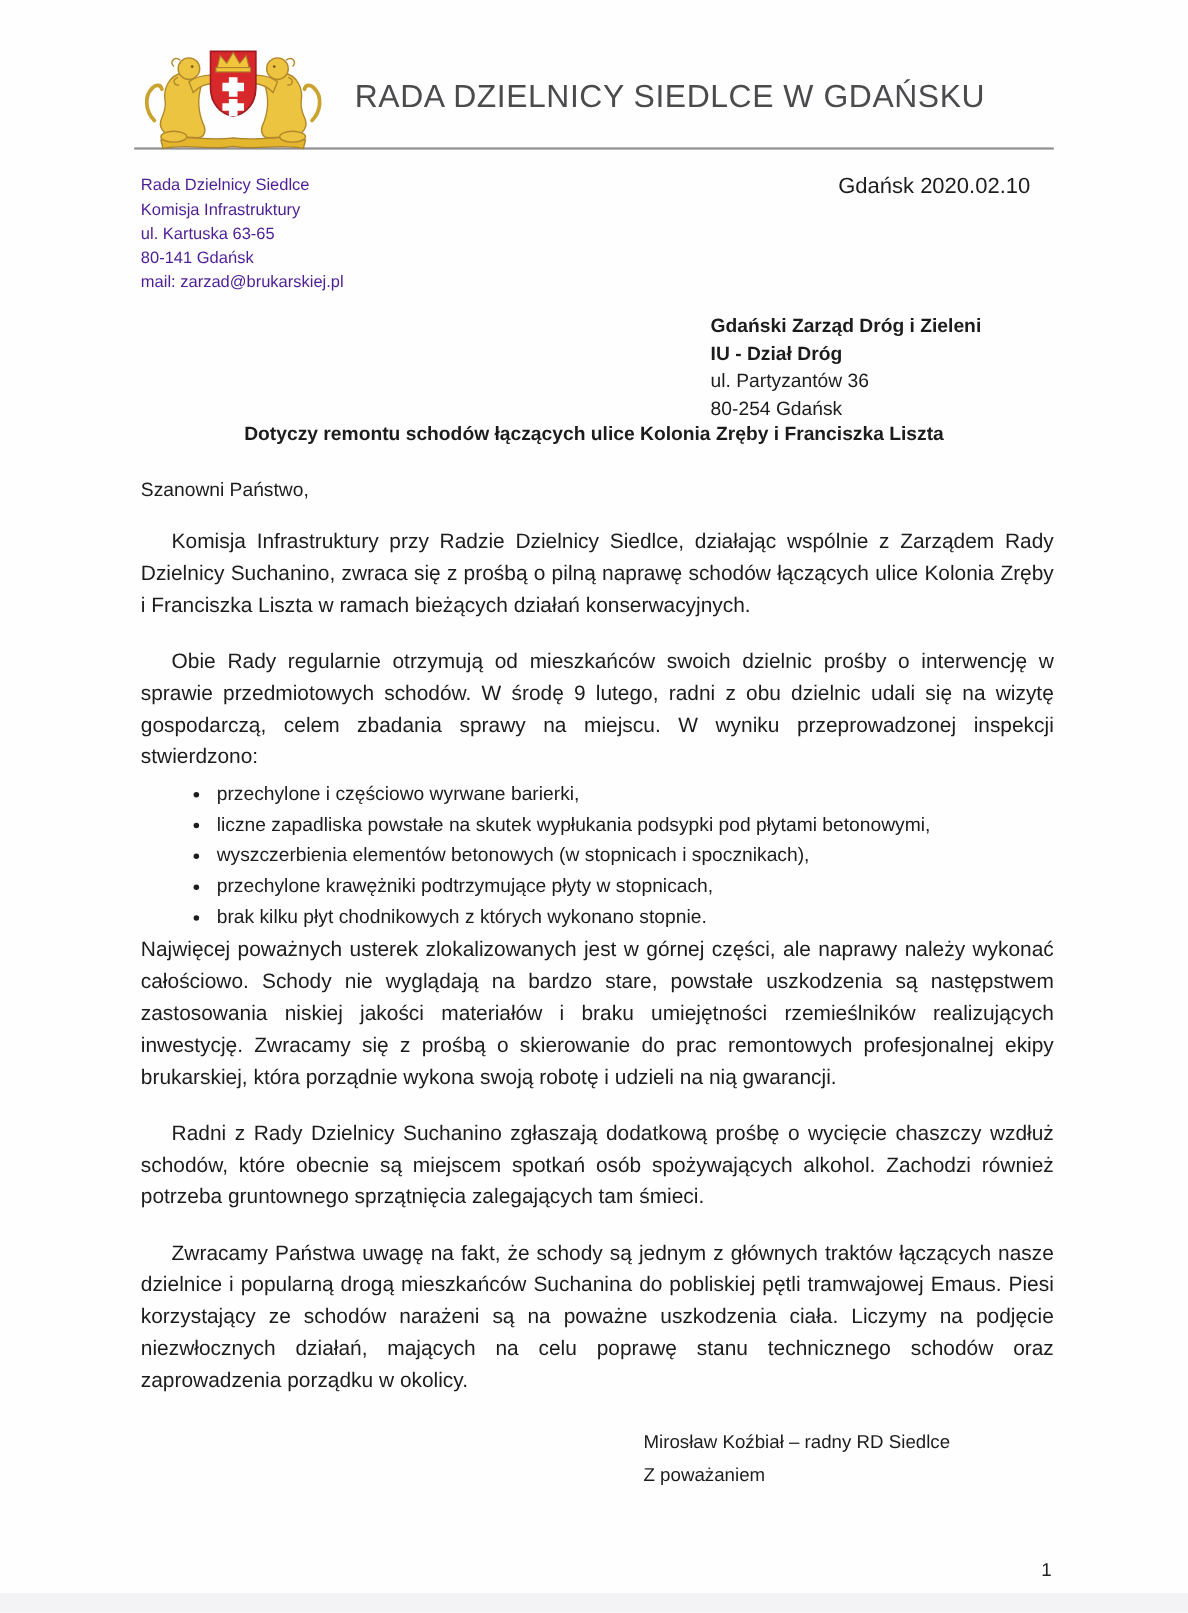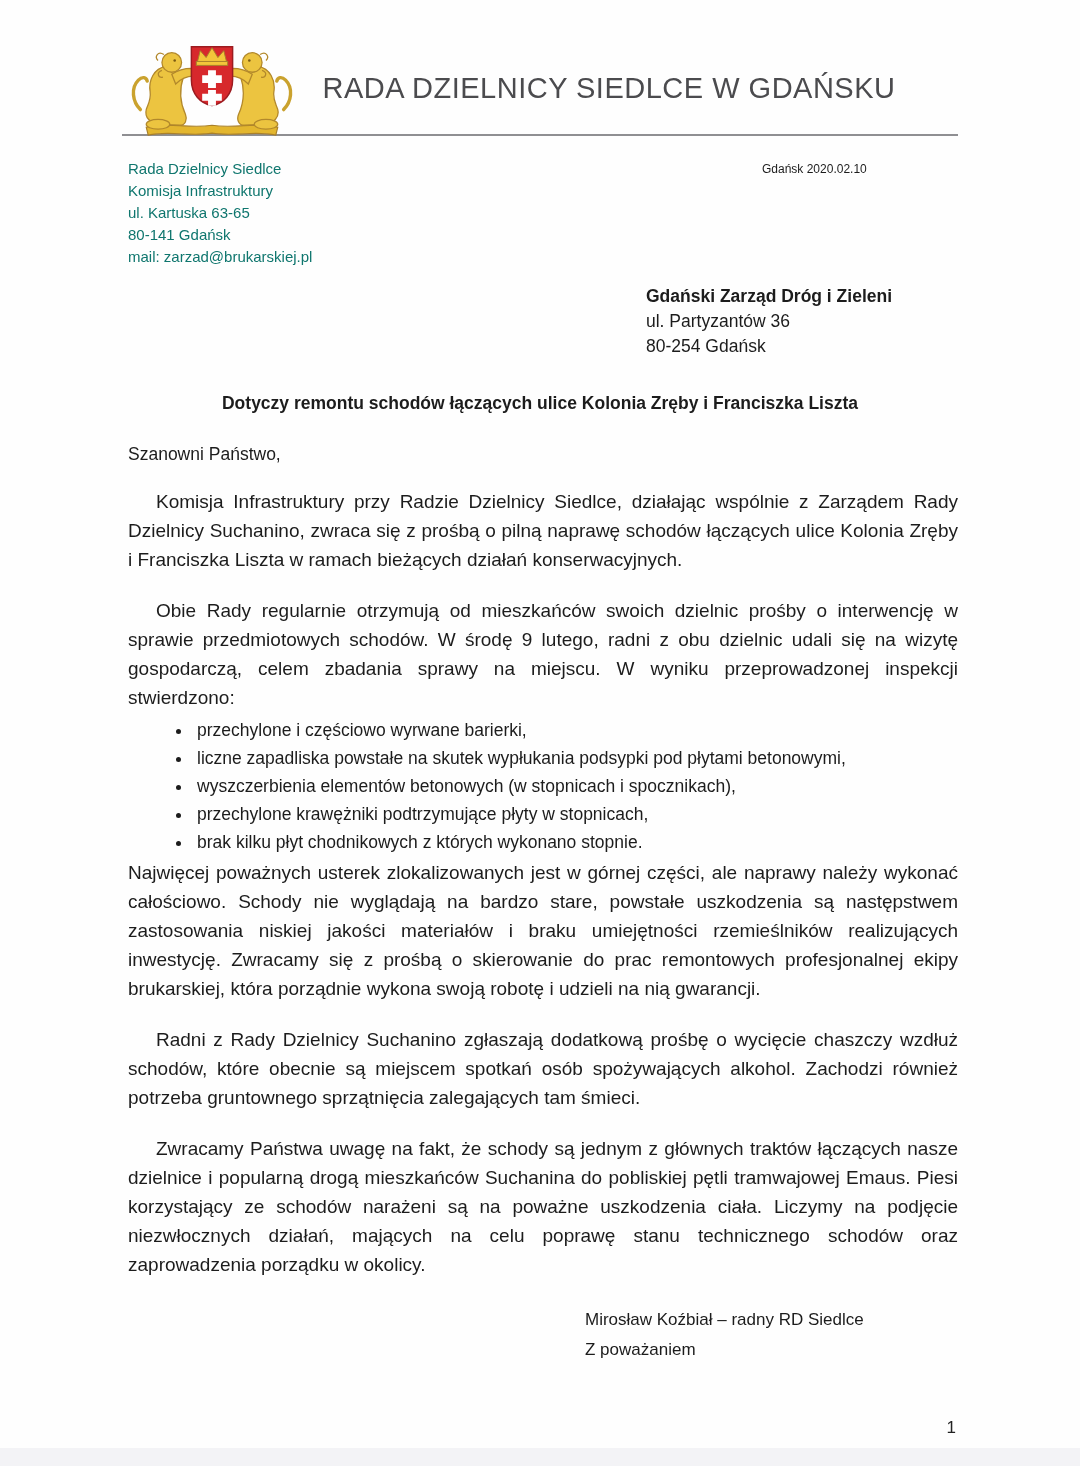--- a/index.html
+++ b/index.html
@@ -28,29 +28,29 @@
   .rule {
     margin: 2px 122px 0 122px;
     border-top: 2px solid #8f8f92;
   }
 
   
   .info-section {
     display: flex; justify-content: space-between;
     padding: 22px 122px 0 128px;
   }
-  .sender { font-size: 15px; line-height: 22px; color: #0f766e; }
+  .sender { font-size: 15px; line-height: 22px; color: #4c1d95; }
   .right-col { width: 312px; }
-  .date { font-size: 12px; line-height: 22px; padding-left: 116px; white-space: nowrap; }
+  .date { font-size: 20px; line-height: 22px; padding-left: 116px; white-space: nowrap; }
   .recipient { margin-top: 104px; font-size: 17.5px; line-height: 25px; }
   .bold { font-weight: 700; }
 
   
   .subject {
-    margin-top: 34px; text-align: center;
+    text-align: center;
     font-size: 17.5px; font-weight: 700;
   }
   .salutation { margin: 30px 122px 0 128px; font-size: 17.5px; }
   .para {
     margin: 22px 122px 0 128px;
     font-size: 19px; line-height: 29px;
     text-align: justify;
   }
   .para.indent { text-indent: 28px; }
   .para.no-gap { margin-top: 2px; }
@@ -130,20 +130,21 @@
       <div>Rada Dzielnicy Siedlce</div>
       <div>Komisja Infrastruktury</div>
       <div>ul. Kartuska 63-65</div>
       <div>80-141 Gdańsk</div>
       <div>mail: zarzad@brukarskiej.pl</div>
     </div>
     <div class="right-col">
       <div class="date">Gdańsk 2020.02.10</div>
       <div class="recipient">
         <div class="bold">Gdański Zarząd Dróg i Zieleni</div>
+        <div class="bold">IU - Dział Dróg</div>
         <div>ul. Partyzantów 36</div>
         <div>80-254 Gdańsk</div>
       </div>
     </div>
   </section>
 
   <div class="subject">Dotyczy remontu schodów łączących ulice Kolonia Zręby i Franciszka Liszta</div>
 
   <div class="salutation">Szanowni Państwo,</div>
 

